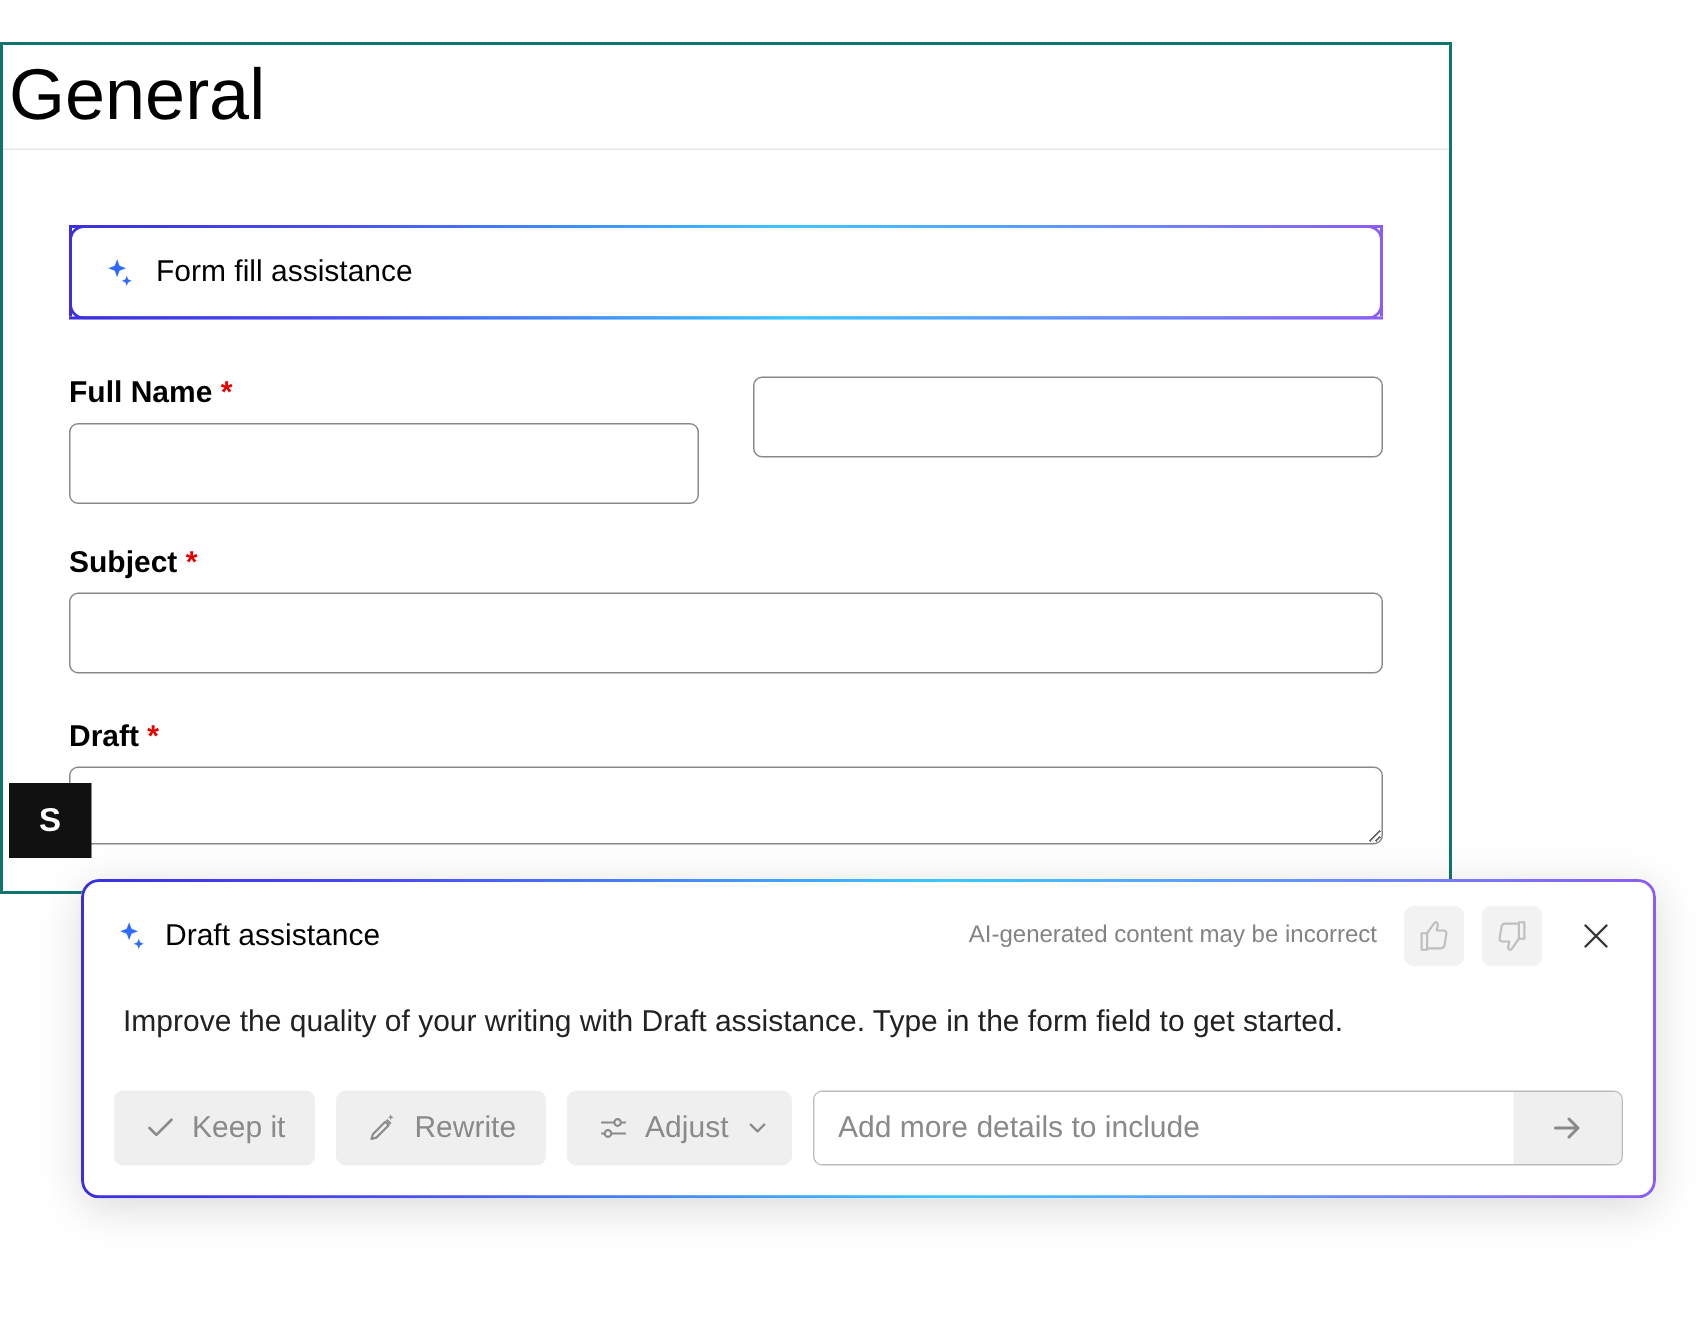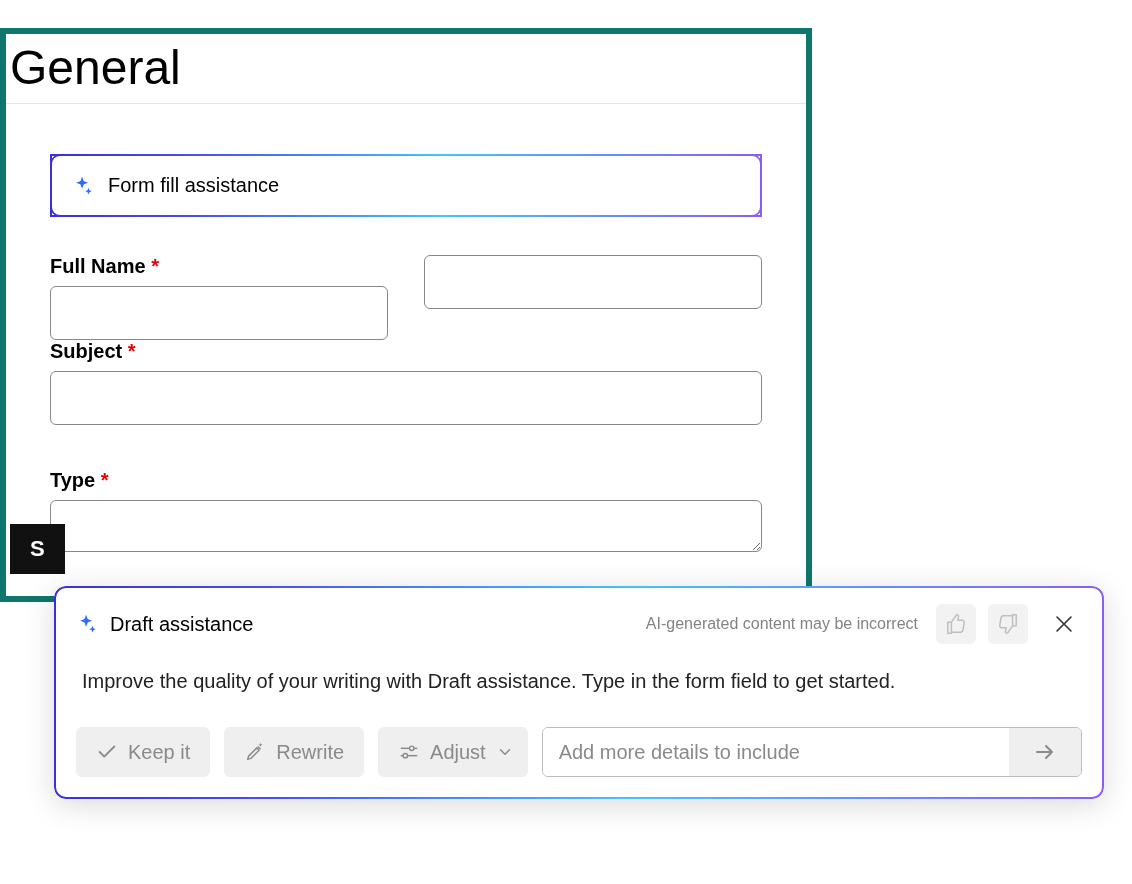--- a/index.html
+++ b/index.html
@@ -8,22 +8,22 @@
       padding: 0;
     }
     body {
       font-family: "Segoe UI", -apple-system, BlinkMacSystemFont, sans-serif;
       background: #fff;
       width: 1132px;
       height: 884px;
       position: relative;
     }
     .page-border {
-      border: 6px solid #0f766e;
-      width: 812px;
+      border: 2px solid #0f766e;
+      width: 968px;
       position: absolute;
       top: 28px;
       left: 0;
     }
     .page-title {
       font-size: 48px;
       font-weight: 400;
       padding: 6px 0 8px 4px;
       border-bottom: 1px solid #e5e5e5;
     }
@@ -59,29 +59,30 @@
       font-weight: 500;
     }
     .sparkle-icon {
       width: 22px;
       height: 22px;
       flex-shrink: 0;
     }
     .form-row {
       display: flex;
       gap: 36px;
+      margin-bottom: 28px;
     }
     .form-col {
       flex: 1;
       display: flex;
       flex-direction: column;
     }
     .form-full {
       width: 100%;
-      margin-bottom: 44px;
+      margin-bottom: 31px;
       display: flex;
       flex-direction: column;
     }
     .field-label {
       font-size: 20px;
       font-weight: 700;
       margin-bottom: 8px;
     }
     .req {
       color: #e60000;
@@ -274,21 +275,21 @@
     <div class="form-full">
       <label class="field-label">
         <span>Subject</span>
         <span class="req">*</span>
       </label>
       <input class="subject-input" type="text" value="" style="">
     </div>
 
     <div class="form-full">
       <label class="field-label">
-        <span>Type</span>
+        <span>Draft</span>
         <span class="req">*</span>
       </label>
       <textarea class="body-textarea" style=""></textarea>
     </div>
 
   </div>
 
   <button class="submit-button">S</button>
 </div>
 

